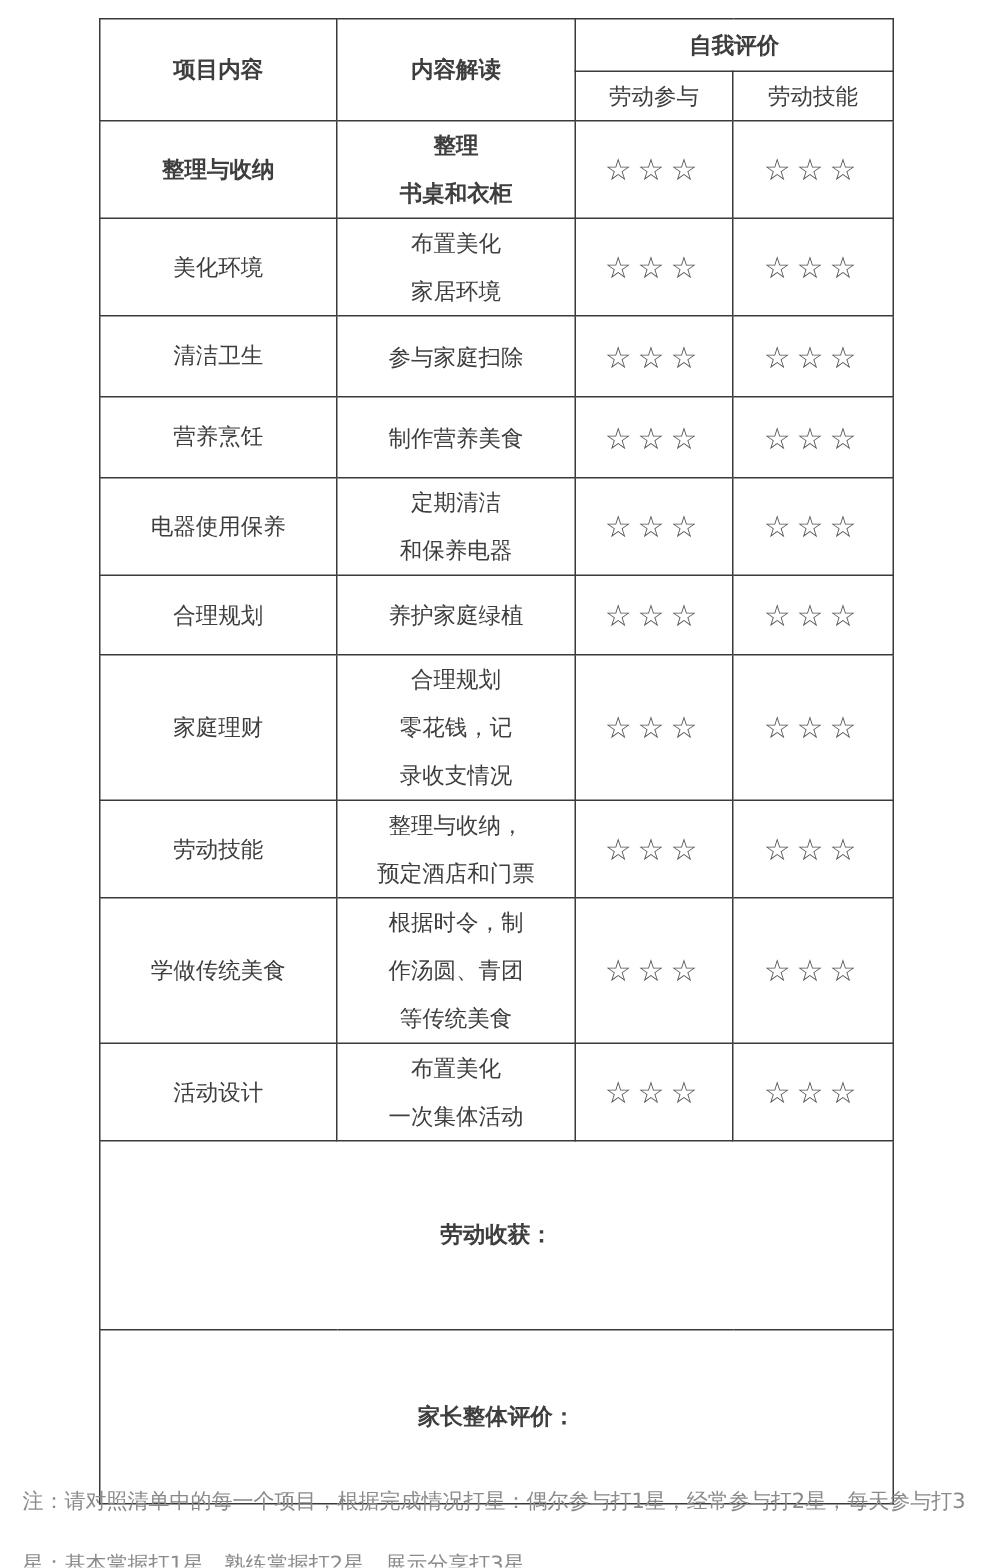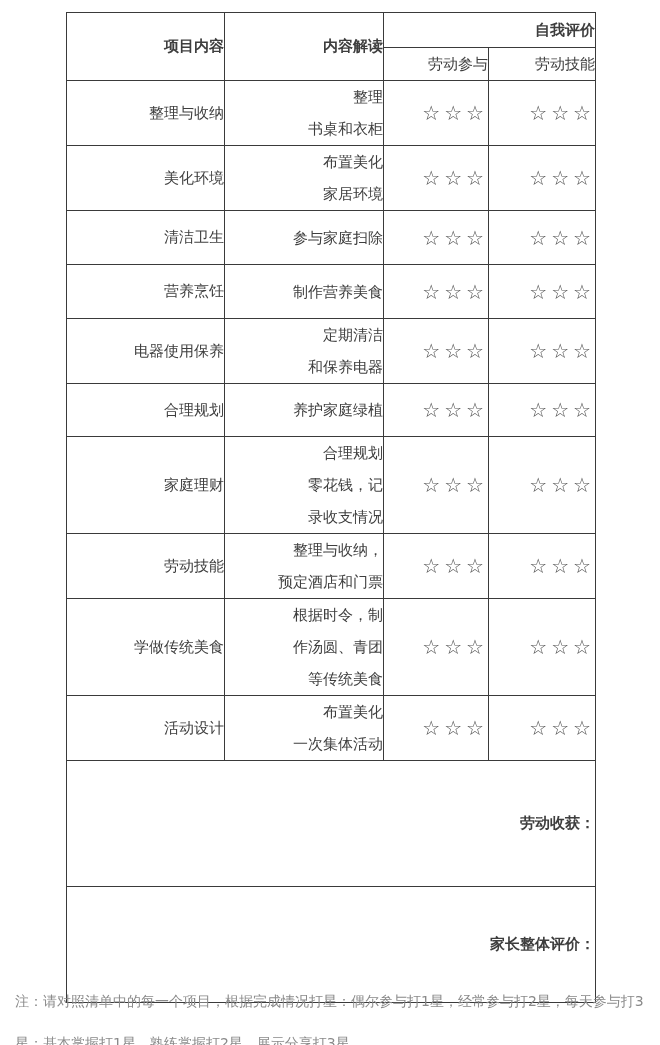--- a/index.html
+++ b/index.html
@@ -1,20 +1,20 @@
 <!DOCTYPE html>
 <html><head>
 <meta charset="utf-8">
 <style>
   html, body { margin:0; padding:0; background:#ffffff; }
   body { width:660px; height:1045px; position:relative; overflow:hidden;
          font-family: "DejaVu Sans", "Liberation Sans", sans-serif; color:#3e3e3e; }
   table.eval { position:absolute; left:66px; top:12px; width:529px;
          border-collapse:collapse; table-layout:fixed; }
-  table.eval td, table.eval th { border:1.5px solid #3a3a3a; text-align:right;
+  table.eval td, table.eval th { border:1.5px solid #3a3a3a; text-align:center;
          vertical-align:middle; padding:0; font-size:15px; color:#3e3e3e; }
   th.h-main { font-weight:bold; font-size:16px; }
   th.h-sub { font-weight:normal; font-size:15px; height:32px; }
   th.h-group { height:34px; }
   td .line { display:block; line-height:32px; }
   .stars { font-size:20px; color:#555; letter-spacing:4px; }
   td.free { text-align:left; vertical-align:top; padding:8px 0 0 20px; font-weight:bold; font-size:16px; }
   .note { position:absolute; left:15px; top:980px; width:630px; font-size:14px;
           color:#8a8a8a; line-height:42px; }
 </style>
@@ -33,21 +33,21 @@
       <th class="h-main h-group" rowspan="2">项目内容</th>
       <th class="h-main" rowspan="2">内容解读</th>
       <th class="h-main h-group" colspan="2">自我评价</th>
     </tr>
     <tr>
       <th class="h-sub">劳动参与</th>
       <th class="h-sub">劳动技能</th>
     </tr>
   </thead>
   <tbody id="rows-body">
-      <tr style="height: 65px;">
+      <tr style="height: 65px; font-weight: bold;">
         <td>整理与收纳</td>
         <td>
           <span class="line">整理</span>
           <span class="line">书桌和衣柜</span>
         </td>
         <td><span class="stars">☆☆☆</span></td>
         <td><span class="stars">☆☆☆</span></td>
       </tr>
       <tr style="height: 65px;">
         <td>美化环境</td>

